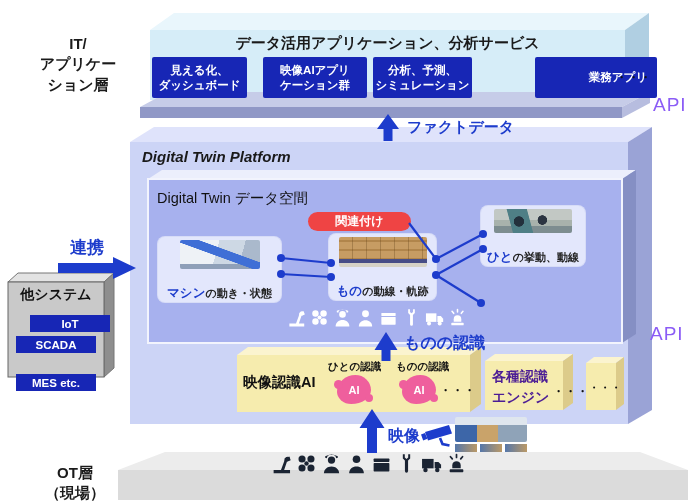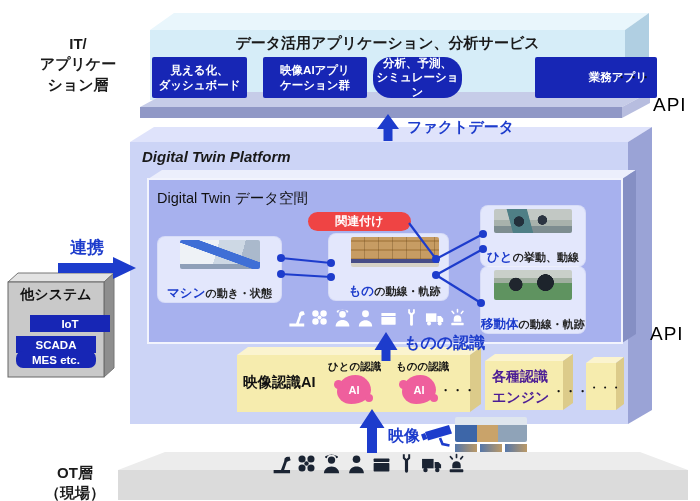--- a/index.html
+++ b/index.html
@@ -6,21 +6,21 @@
   .stage{position:relative;width:700px;height:501px;background:#ffffff;overflow:hidden;
          font-family:"Liberation Sans","DejaVu Sans",sans-serif;color:#1a1a1a;}
   .abs{position:absolute;}
   .pre{white-space:pre-line;}
   svg.layer{position:absolute;left:0;top:0;pointer-events:none;}
   .blk-label{font-size:15px;font-weight:600;line-height:1.35;text-align:center;color:#1a1a1a;}
   .top-title{left:150px;top:34px;width:475px;text-align:center;font-size:15px;font-weight:600;}
   .app-box{background:#1726b5;color:#fff;font-size:11.5px;font-weight:bold;line-height:1.25;
            display:flex;align-items:center;justify-content:center;text-align:center;border-radius:2px;}
   .dots{font-weight:bold;color:#111;font-size:11px;letter-spacing:1px;}
-  .api-label{font-size:19px;color:#000000;letter-spacing:1px;}
+  .api-label{font-size:19px;color:#8b5cf6;letter-spacing:1px;}
   .accent-label{color:#1d3ccc;font-weight:bold;}
   .platform-title{left:142px;top:148px;font-size:15px;font-weight:600;font-style:italic;}
   .ds-title{left:157px;top:189px;font-size:14.5px;color:#111;}
   .pill{left:308px;top:212px;width:103px;height:19px;background:#ef4444;border-radius:10px;
         color:#fff;font-size:12px;font-weight:bold;display:flex;align-items:center;justify-content:center;}
   .card{background:#e3e7fc;border-radius:7px;display:flex;flex-direction:column;align-items:center;
         padding-top:3px;box-shadow:0 0 0 1px rgba(255,255,255,.55);}
   .card-label{font-size:11px;font-weight:bold;color:#222;margin-top:16px;white-space:nowrap;}
   .card-label em{font-style:normal;font-weight:bold;color:#1d3ccc;font-size:12.5px;}
   .photo{border-radius:2px;}
@@ -103,47 +103,43 @@
   <div class="abs blk-label pre" style="left:18px;top:34px;width:120px;">IT/
 アプリケー
 ション層</div>
 
   <div class="abs top-title">データ活用アプリケーション、分析サービス</div>
 
   <div class="abs app-box pre" style="left:152px;top:57px;width:95px;height:41px;">見える化、
 ダッシュボード</div>
   <div class="abs app-box pre" style="left:263px;top:57px;width:104px;height:41px;">映像AIアプリ
 ケーション群</div>
-  <div class="abs app-box pre" style="left:373px;top:57px;width:89px;height:41px;border-radius:18px;">分析、予測、
+  <div class="abs app-box pre" style="left:373px;top:57px;width:99px;height:41px;">分析、予測、
 シミュレーション</div>
   <div class="abs app-box pre" style="left:535px;top:57px;width:78px;height:41px;padding-left:44px;">業務アプリ</div>
   <div class="abs dots" style="left:616px;top:70px;">・・・</div>
 
   <div class="abs api-label" style="left:653px;top:94px;">API</div>
   <div class="abs accent-label" style="left:407px;top:118px;font-size:15px;">ファクトデータ</div>
 
   <div class="abs platform-title">Digital Twin Platform</div>
   <div class="abs ds-title">Digital Twin データ空間</div>
   <div class="abs pill">関連付け</div>
 
   <div class="abs card" style="left:158px;top:237px;width:123px;height:62px;">
     <div class="photo photo-machine" style="width:80px;height:40px;"></div>
     <div class="card-label"><em>マシン</em><span>の動き・状態</span></div>
   </div>
-  <div class="abs card" style="left:329px;top:234px;width:107px;height:63px;padding-left:12px;">
+  <div class="abs card" style="left:329px;top:234px;width:107px;height:63px;">
     <div class="photo photo-boxes" style="width:88px;height:40px;"></div>
     <div class="card-label"><em>もの</em><span>の動線・軌跡</span></div>
   </div>
   <div class="abs card" style="left:481px;top:206px;width:104px;height:57px;">
     <div class="photo photo-people" style="width:78px;height:33px;"></div>
     <div class="card-label"><em>ひと</em><span>の挙動、動線</span></div>
-  </div>
-  <div class="abs card" style="left:481px;top:267px;width:104px;height:63px;">
-    <div class="photo photo-agv" style="width:78px;height:38px;"></div>
-    <div class="card-label"><em>移動体</em><span>の動線・軌跡</span></div>
   </div>
 
   <div class="icon-row" style="left:287px;top:308px;gap:4px;color:#ffffff;">
       <span class="fi-wrap" style="width: 19px; height: 19px;">
         <svg class="fi" viewBox="0 0 16 16" fill="currentColor">
           <path d="M2 15.5h12.5V13H10l2.2-6.5 2.8-1-1-2.8-3.6 1.3-.4 2.5L7.6 13H2z"></path>
           <circle cx="12.6" cy="4.6" r="1.8"></circle>
         </svg>
       </span>
       <span class="fi-wrap" style="width: 19px; height: 19px;">
@@ -228,21 +224,21 @@
     <div class="thumb"></div>
     <div class="thumb"></div>
   </div>
 
   <div class="abs blk-label pre" style="left:25px;top:427px;width:100px;margin-top:36px;">OT層
 （現場）</div>
 
   <div class="abs" style="left:10px;top:286px;width:92px;text-align:center;font-size:14px;font-weight:600;color:#111;">他システム</div>
   <div class="abs sys-bar" style="top:315px;margin-left:14px;">IoT</div>
   <div class="abs sys-bar" style="top:336px;">SCADA</div>
-  <div class="abs sys-bar" style="top:351px;border-radius:7px;">MES etc.</div>
+  <div class="abs sys-bar" style="top:374px;">MES etc.</div>
 
   <div class="abs accent-label" style="left:70px;top:236px;font-size:17px;">連携</div>
 
   <div class="icon-row" style="left:271px;top:453px;gap:4px;color:#1b2433;">
       <span class="fi-wrap" style="width: 21px; height: 21px;">
         <svg class="fi" viewBox="0 0 16 16" fill="currentColor">
           <path d="M2 15.5h12.5V13H10l2.2-6.5 2.8-1-1-2.8-3.6 1.3-.4 2.5L7.6 13H2z"></path>
           <circle cx="12.6" cy="4.6" r="1.8"></circle>
         </svg>
       </span>

